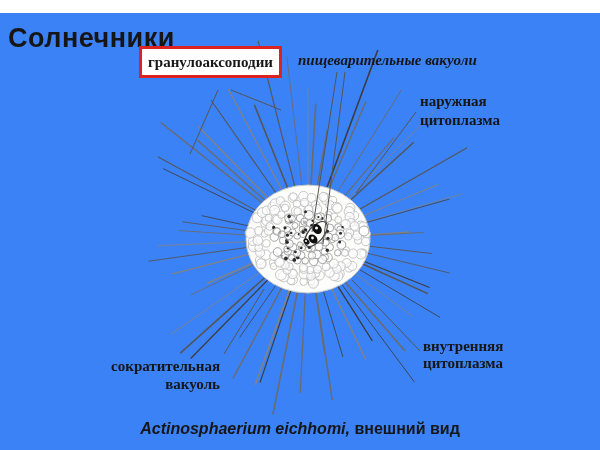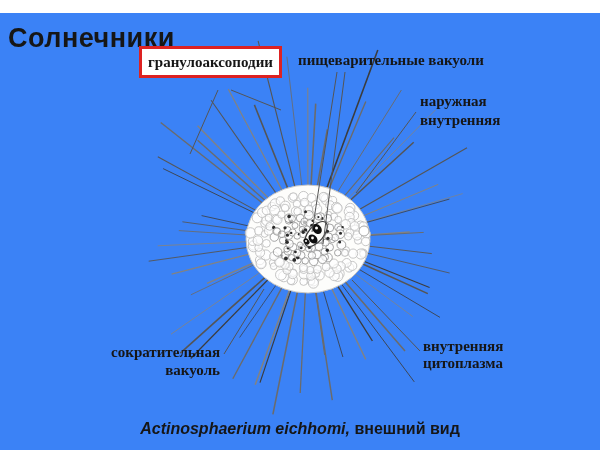--- a/index.html
+++ b/index.html
@@ -12,23 +12,23 @@
     position:absolute;left:8px;top:10px;
     font-size:27px;font-weight:bold;color:var(--ink);
     letter-spacing:0.5px;
   }
   .diagram-label{
     position:absolute;
     font-family:"Liberation Serif","DejaVu Serif",serif;
     font-weight:bold;font-size:15px;color:var(--ink);
     white-space:pre-line;line-height:18px;
   }
-  .lbl-digestive{left:298px;top:38px;}
+  .lbl-digestive{left:298px;top:38px;font-style:italic;}
   .lbl-outer{left:420px;top:79px;line-height:19px;}
-  .lbl-contractile{left:86px;top:330px;width:134px;text-align:right;}
+  .lbl-contractile{left:86px;top:344px;width:134px;text-align:right;}
   .lbl-inner{left:423px;top:325px;line-height:17px;font-family:Liberation Serif, serif;}
   .highlight-box{
     position:absolute;left:139px;top:33px;width:143px;height:32px;
     box-sizing:border-box;border:3px solid var(--red);background:#fff;
     display:flex;align-items:center;justify-content:center;
     font-family:"Liberation Serif","DejaVu Serif",serif;
     font-weight:bold;font-size:15px;color:var(--ink);
   }
   .caption{
     position:absolute;left:70px;top:407px;width:460px;text-align:center;
@@ -343,21 +343,21 @@
   </svg>
 
   <div class="slide-title">Солнечники</div>
 
   <div class="highlight-box">
     <span>гранулоаксоподии</span>
   </div>
 
   <div class="diagram-label lbl-digestive">пищеварительные вакуоли</div>
   <div class="diagram-label lbl-outer">наружная
-внутренняя</div>
+цитоплазма</div>
   <div class="diagram-label lbl-contractile">сократительная
 вакуоль</div>
   <div class="diagram-label lbl-inner">внутренняя
 цитоплазма</div>
 
   <div class="caption">
     <span class="species">Actinosphaerium eichhomi,</span><span> внешний вид</span>
   </div>
 </div>
 

